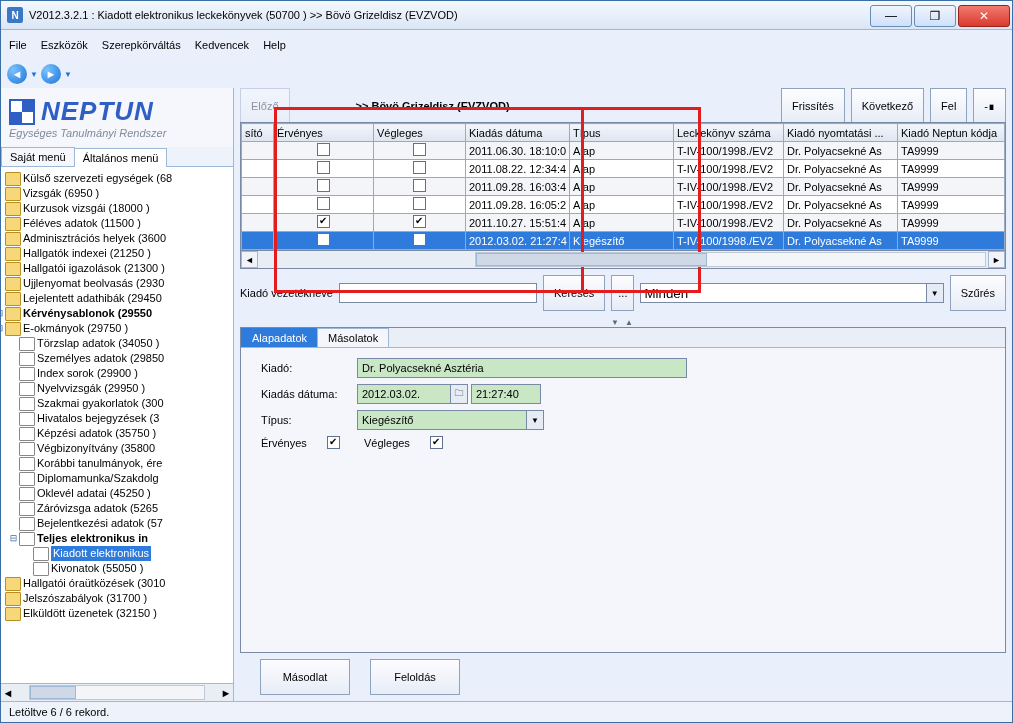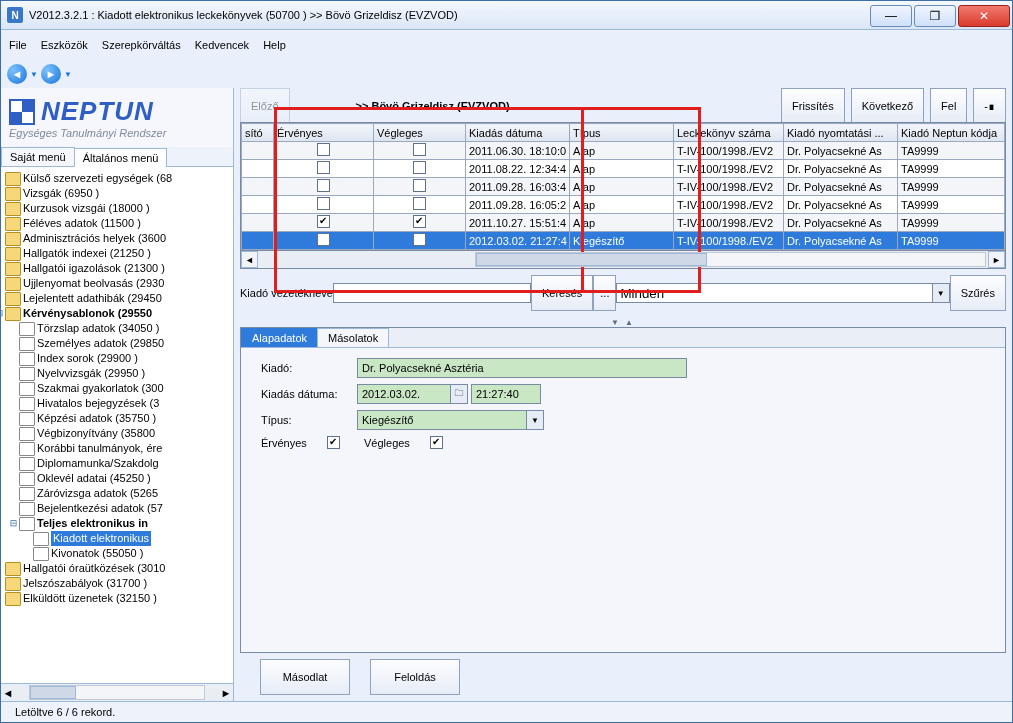--- a/index.html
+++ b/index.html
@@ -52,42 +52,42 @@
   table.grid td.cent{text-align:center;}
   .chk{display:inline-block;width:11px;height:11px;border:1px solid #5f718c;background:#fff;position:relative;}
   .chk.on::after{content:"";position:absolute;left:1px;top:-1px;font-size:10px;color:#000;content:"✔";}
   tr.sel .chk.on::after{color:#fff;}
   .redbox{position:absolute;border:3px solid #e21d1d;pointer-events:none;}
   .hscroll{height:17px;display:flex;align-items:center;border:1px solid #7a8aa5;border-top:none;background:#e9edf4;}
   .hscroll .arrow{width:15px;height:15px;border:1px solid #9eb8d8;background:#f0f3f9;display:flex;align-items:center;justify-content:center;font-size:9px;}
   .hscroll .spacer1{width:215px;}
   .hscroll .track{flex:1;height:13px;background:#f3f5f9;border:1px solid #bfc8d6;position:relative;margin:0 2px;}
   .hscroll .thumb{position:absolute;left:0;top:0;bottom:0;width:45%;background:#cfd8e6;border:1px solid #9eb8d8;}
-  .searchrow{display:flex;align-items:center;gap:0;margin:6px 0;border-radius:6px;}
+  .searchrow{display:flex;align-items:center;gap:6px;margin:6px 0;border-radius:6px;}
   .searchrow input[type=text]{border:1px solid #7a8aa5;height:18px;padding:0 3px;}
   .searchrow .combo{flex:1;display:flex;}
   .searchrow .combo input{flex:1;}
   .searchrow .combo .dd{width:16px;border:1px solid #7a8aa5;border-left:none;background:#e6ecf6;display:flex;align-items:center;justify-content:center;font-size:8px;}
   .splitter{height:10px;display:flex;align-items:center;justify-content:center;color:#5b6b83;font-size:8px;letter-spacing:2px;}
   .detailpane{border:1px solid #7a8aa5;background:#f4f6fb;flex:1;display:flex;flex-direction:column;min-height:0;}
   .dtabs{display:flex;border-bottom:1px solid #9eb8d8;background:#e9eef7;}
   .dtabs .dtab{padding:3px 10px;border:1px solid #9eb8d8;border-bottom:none;background:#f4f6fb;margin-right:-1px;}
   .dtabs .dtab.active{background:#2f7bdc;color:#fff;border-color:#2f7bdc;}
   .form{padding:10px 20px;}
   .form .row{display:flex;align-items:center;margin-bottom:6px;}
   .form label{width:90px;text-align:left;padding-right:6px;}
   .ro-field{background:#c9e6c5;border:1px solid #7a8aa5;height:18px;padding:0 4px;display:flex;align-items:center;}
   .date-field{display:flex;align-items:center;}
   .date-field .part{background:#c9e6c5;border:1px solid #7a8aa5;height:18px;padding:0 4px;display:flex;align-items:center;}
   .date-field .calico{width:16px;height:18px;border:1px solid #7a8aa5;border-left:none;background:#e6ecf6;display:flex;align-items:center;justify-content:center;font-size:9px;}
   .combo2{display:flex;}
   .combo2 .val{background:#c9e6c5;border:1px solid #7a8aa5;height:18px;padding:0 4px;width:160px;display:flex;align-items:center;}
   .combo2 .dd{width:16px;border:1px solid #7a8aa5;border-left:none;background:#e6ecf6;display:flex;align-items:center;justify-content:center;font-size:8px;}
   .bottom-buttons{padding:6px 20px;display:flex;gap:20px;}
-  .statusbar{height:20px;border-top:1px solid #9eb8d8;background:#eef2fa;display:flex;align-items:center;padding:0 14px;font-size:11px;}
+  .statusbar{height:20px;border-top:1px solid #9eb8d8;background:#eef2fa;display:flex;align-items:center;padding:0 8px;font-size:11px;}
   .statusbar .s-left{width:320px;}
   .statusbar .s-mid{flex:1;}
 </style>
 </head>
 <body>
 
 <div class="window">
   <div class="titlebar">
     <div class="title-icon">N</div>
     <div class="title">V2012.3.2.1 : Kiadott elektronikus leckekönyvek (50700 )  &gt;&gt; Bövö Grizeldisz (EVZVOD)</div>
@@ -167,20 +167,25 @@
               <span class="lbl">Ujjlenyomat beolvasás (2930</span>
             </li>
             <li>
               <span class="ic"></span>
               <span class="lbl">Lejelentett adathibák (29450</span>
             </li>
             <li class="bold">
               <span class="exp">⊞</span>
               <span class="ic"></span>
               <span class="lbl">Kérvénysablonok (29550</span>
+            </li>
+            <li>
+              <span class="exp">⊟</span>
+              <span class="ic"></span>
+              <span class="lbl">E-okmányok (29750 )</span>
             </li>
             <ul>
               <li class="doc">
                 <span class="ic"></span>
                 <span class="lbl">Törzslap adatok (34050 )</span>
               </li>
               <li class="doc">
                 <span class="ic"></span>
                 <span class="lbl">Személyes adatok (29850</span>
               </li>

